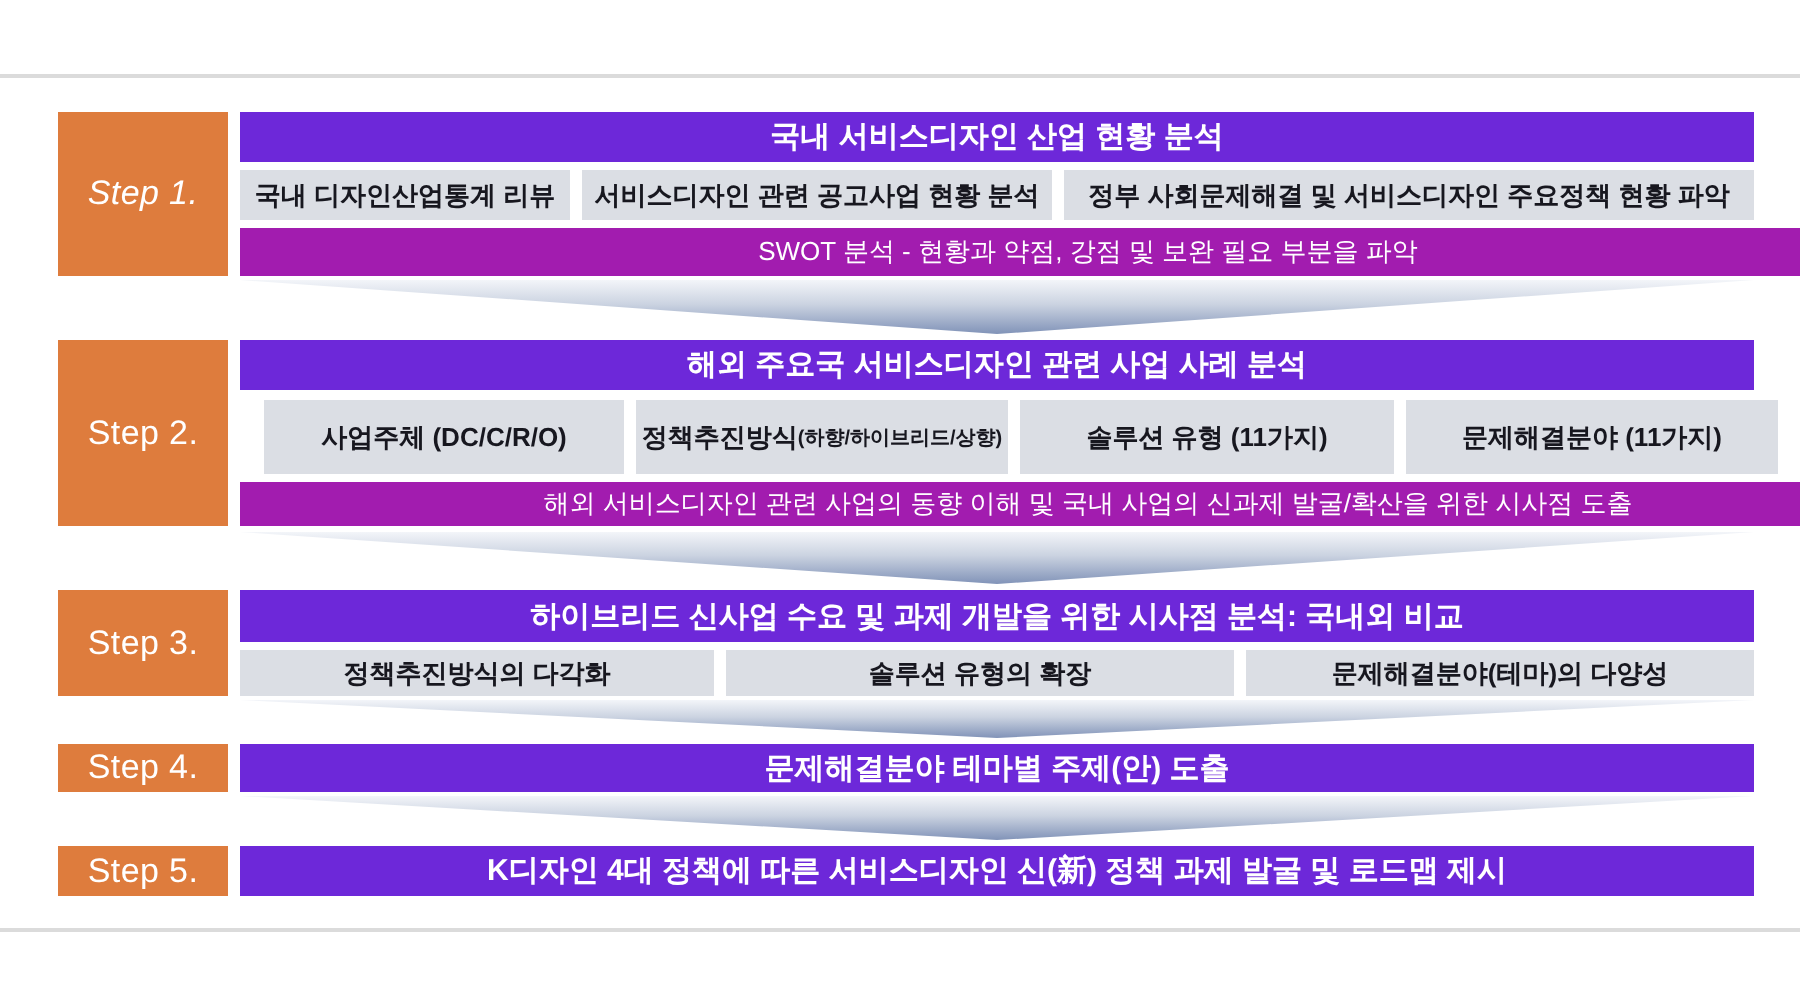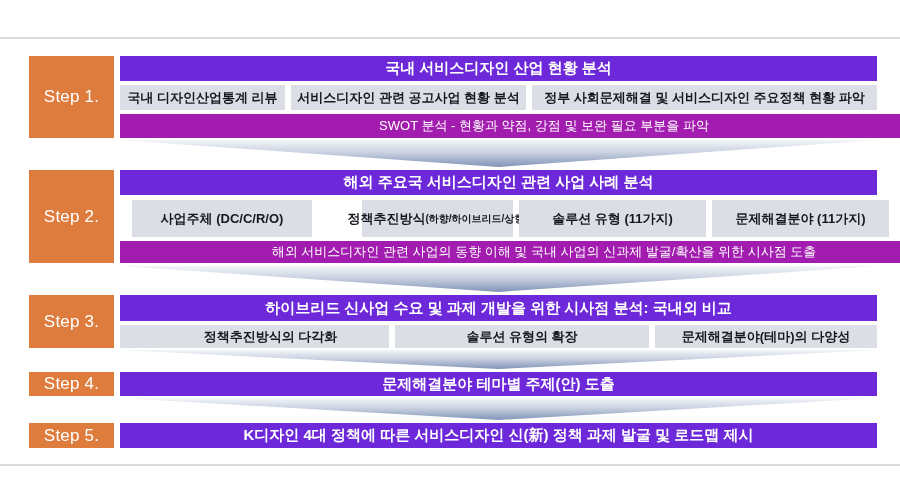--- a/index.html
+++ b/index.html
@@ -27,45 +27,45 @@
   }
   .boxrow{position:absolute;left:120px;width:757px;display:flex;gap:6px;}
   .gbox{
     background:#DBDEE4;color:#17171F;display:flex;align-items:center;justify-content:center;
     font-size:13px;font-weight:bold;white-space:nowrap;
   }
   .gbox .sub-small{font-size:10px;font-weight:bold;}
   .chev{position:absolute;left:120px;width:757px;display:block;}
 
   
-  .s1-orange{top:56px;height:82px;}
+  .s1-orange{top:56px;height:82px;font-style:italic;}
   .s1-header{top:56px;height:25px;}
   .s1-boxes{top:85px;height:25px;}
   .s1-b1{width:165px;}
   .s1-b2{width:235px;}
   .s1-b3{flex:1;}
   .s1-swot{top:114px;height:24px;}
   .chev1{top:140px;height:27px;}
 
   
   .s2-orange{top:170px;height:93px;}
   .s2-header{top:170px;height:25px;}
   .s2-boxes{top:200px;height:37px;padding-left:12px;}
   .s2-b1{width:180px;}
-  .s2-b2{width:151px;margin-left:44px;}
+  .s2-b2{width:186px;}
   .s2-b3{width:187px;}
   .s2-b4{flex:1;}
   .s2-bar{top:241px;height:22px;}
   .chev2{top:266px;height:26px;}
 
   
   .s3-orange{top:295px;height:53px;}
   .s3-header{top:295px;height:26px;}
   .s3-boxes{top:325px;height:23px;}
-  .s3-b1{width:237px;padding-left:32px;}
+  .s3-b1{width:237px;}
   .s3-b2{width:254px;}
   .s3-b3{flex:1;}
   .chev3{top:350px;height:19px;}
 
   
   .s4-orange{top:372px;height:24px;}
   .s4-bar{top:372px;height:24px;}
   .chev4{top:398px;height:22px;}
 
   

